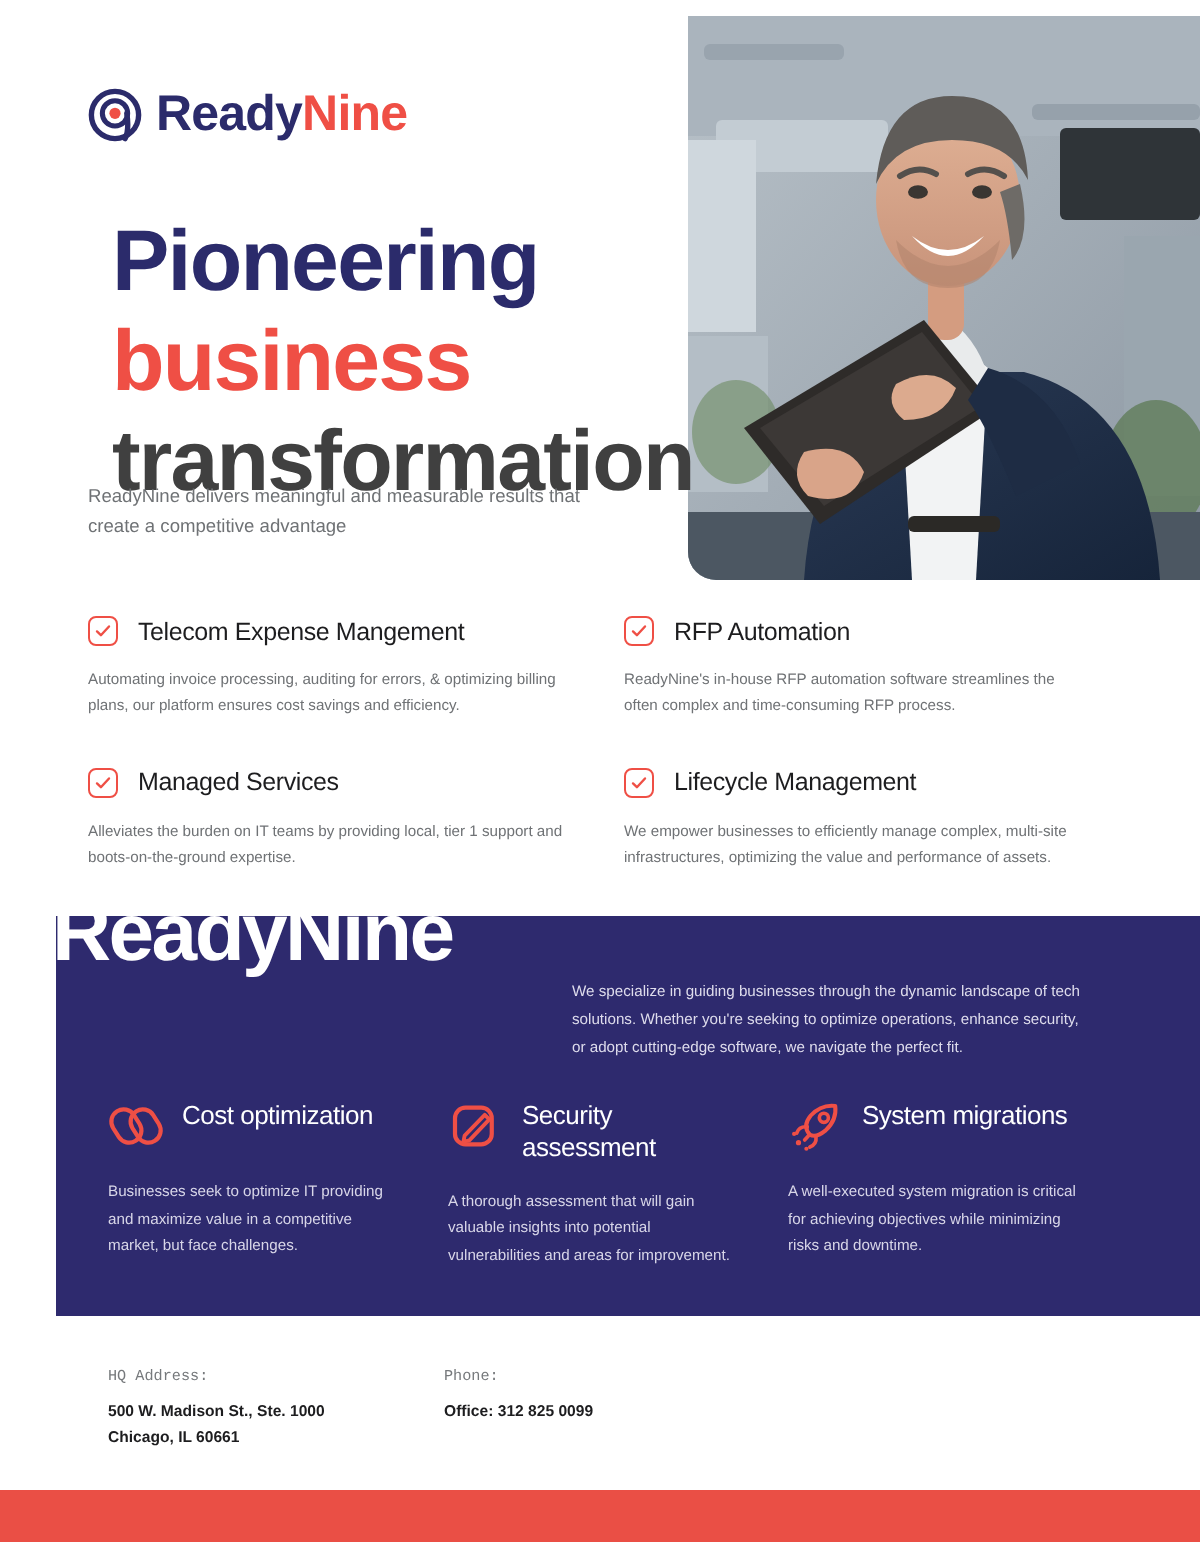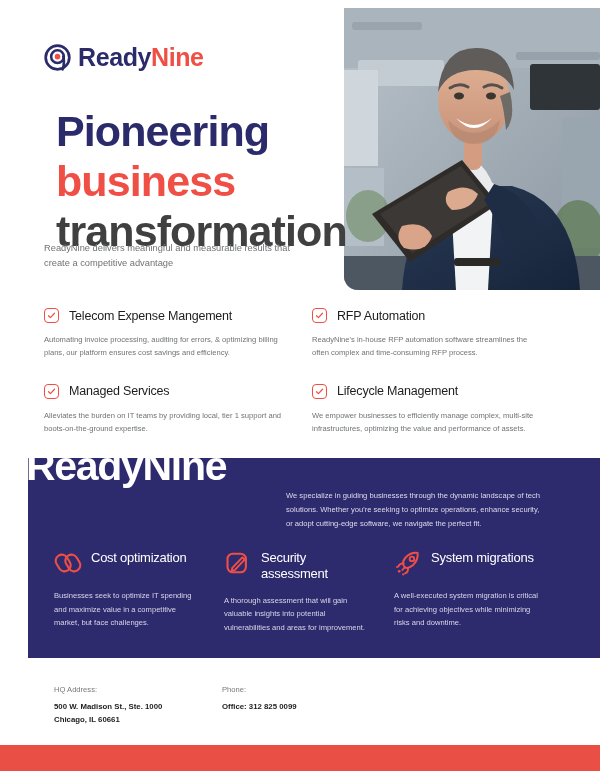--- a/index.html
+++ b/index.html
@@ -186,20 +186,21 @@
     left: 54px;
     top: 685px;
     width: 500px;
     display: grid;
     grid-template-columns: 168px 168px 1fr;
   }
   .foot-label {
     font-size: 7.6px;
     color: #76797c;
     margin-bottom: 7px;
+    font-family: Liberation Mono, monospace;
   }
   .foot-val {
     font-size: 7.8px;
     font-weight: bold;
     color: #1d1d1f;
     line-height: 1.65;
   }
 
   .bottom-bar {
     position: absolute;
@@ -344,21 +345,21 @@
   <div class="cards">
 
     <div class="card">
       <div class="card-head">
         <svg class="card-icon" viewBox="0 0 32 32">
           <rect x="3.5" y="6" width="14" height="20" rx="7" transform="rotate(-32 10.5 16)" fill="none" stroke="#ef4f45" stroke-width="2.4"></rect>
           <rect x="14.5" y="6" width="14" height="20" rx="7" transform="rotate(-32 21.5 16)" fill="none" stroke="#ef4f45" stroke-width="2.4"></rect>
         </svg>
         <span class="card-title">Cost optimization</span>
       </div>
-      <p class="card-desc">Businesses seek to optimize IT spending and maximize value in a competitive market, but face challenges.</p>
+      <p class="card-desc">Businesses seek to optimize IT providing and maximize value in a competitive market, but face challenges.</p>
     </div>
 
     <div class="card">
       <div class="card-head">
         <svg class="card-icon" viewBox="0 0 32 32">
           <rect x="4" y="5.5" width="21" height="21" rx="6" fill="none" stroke="#ef4f45" stroke-width="2.4"></rect>
           <path d="M9.5 21.5 L21 9.6 l2.6 2.6 L12.2 24.2 l-3.4 0.8 z" fill="none" stroke="#ef4f45" stroke-width="2.2" stroke-linejoin="round"></path>
         </svg>
         <span class="card-title">Security assessment</span>
       </div>

